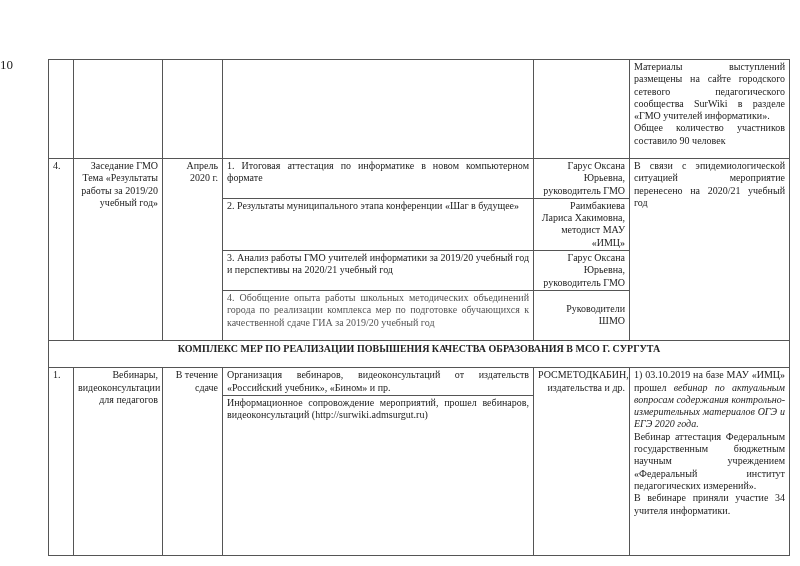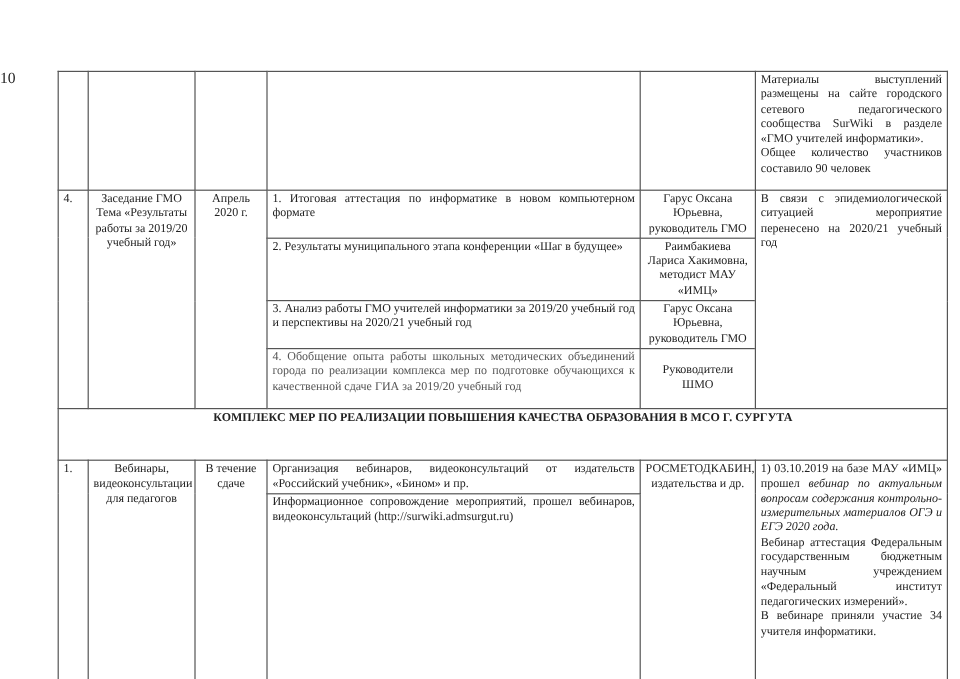--- a/index.html
+++ b/index.html
@@ -1,24 +1,24 @@
 <!DOCTYPE html>
 <html><head>
 <meta charset="utf-8">
 <style>
   html, body { margin:0; padding:0; background:#fff; }
   body { width:800px; height:566px; position:relative; overflow:hidden;
          font-family:"Liberation Serif","DejaVu Serif",serif; color:#222; }
   .page-num { position:absolute; left:0; width:800px; top:32px; text-align:left; font-size:13px;margin-top:25px; }
   table { position:absolute; left:48px; top:59px; width:741px; border-collapse:collapse; table-layout:fixed; }
   td { border:1.5px solid #555; vertical-align:top; font-size:10px; line-height:12.3px; padding:1px 4px; }
-  .c { text-align:center; }
+  .c { text-align:right; }
   .j { text-align:justify; text-align-last:left; }
   .it { font-style:italic; }
-  .hdr { text-align:center; font-weight:bold; font-size:10px; padding:2px 4px 28px; }
+  .hdr { text-align:center; font-weight:bold; font-size:10px; padding:2px 4px 12px; }
   .gray { color:#555; }
 </style>
 </head>
 <body>
 
 <div class="page-num">10</div>
 
 <table>
   <colgroup>
     <col style="width:25px">

